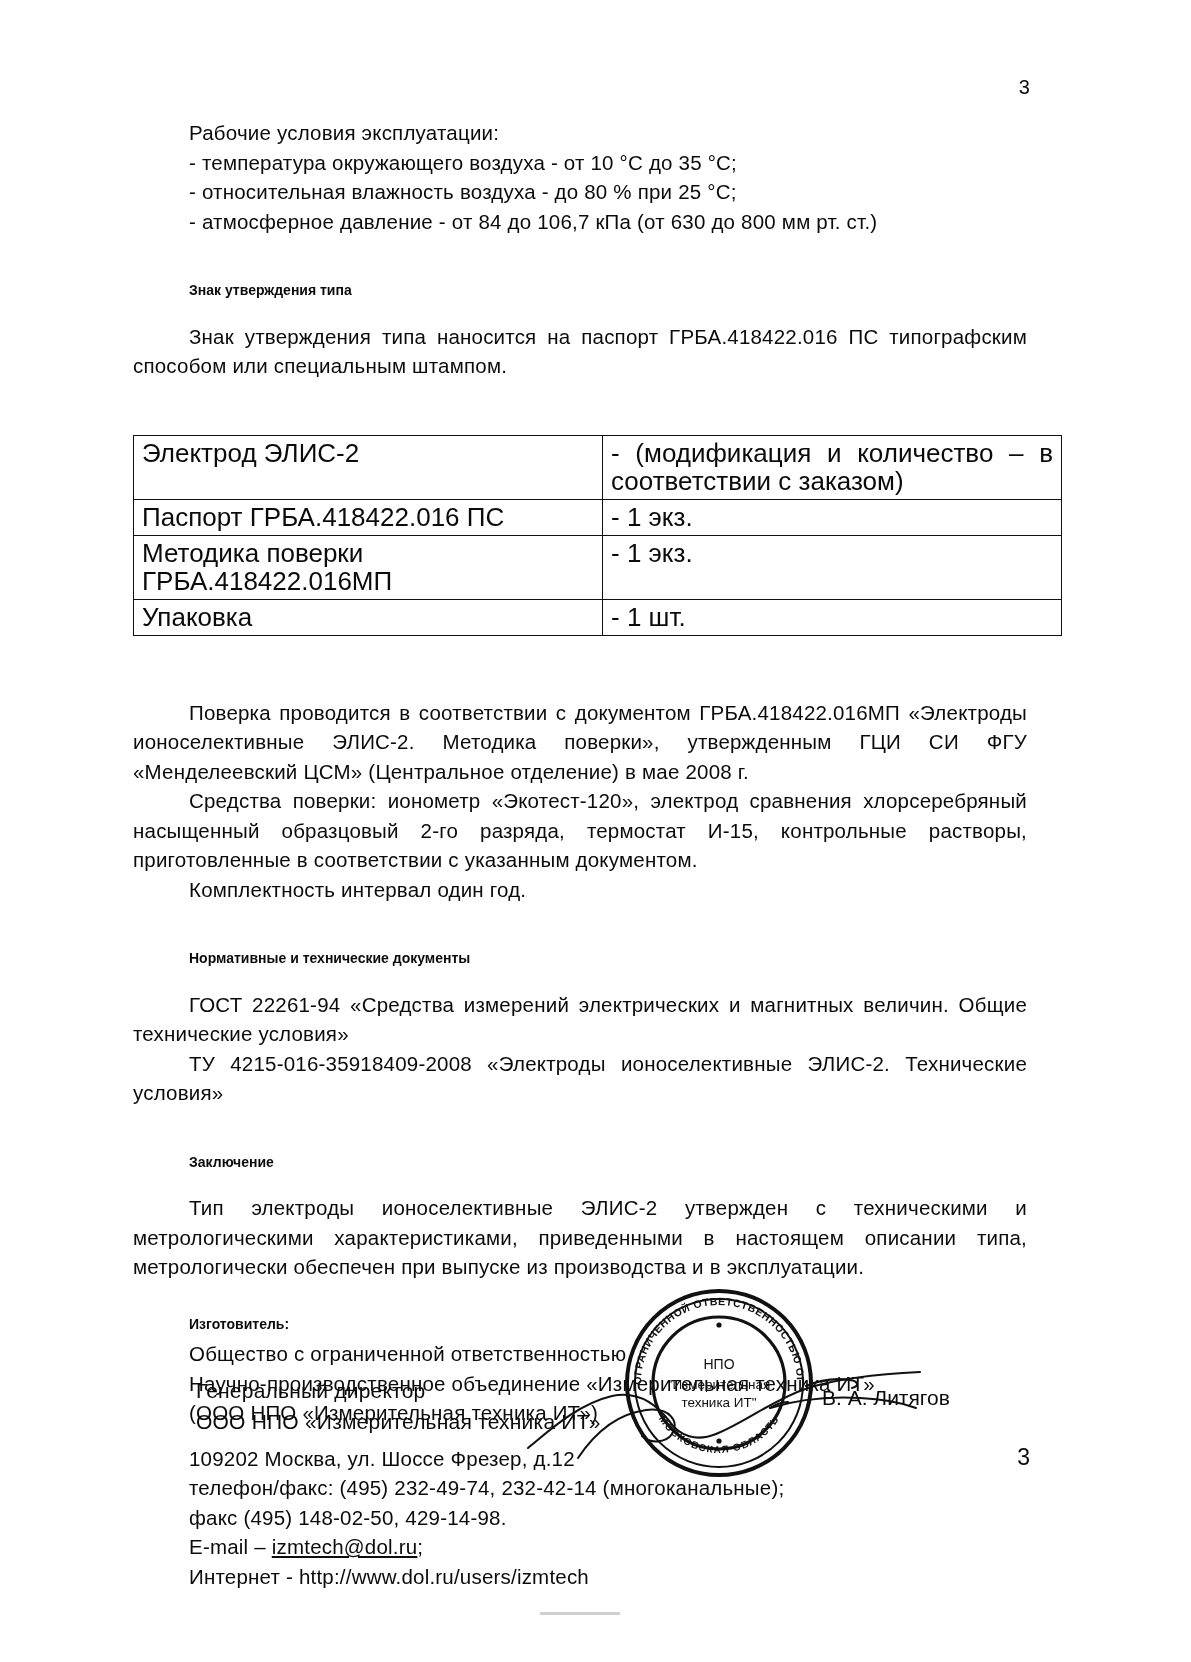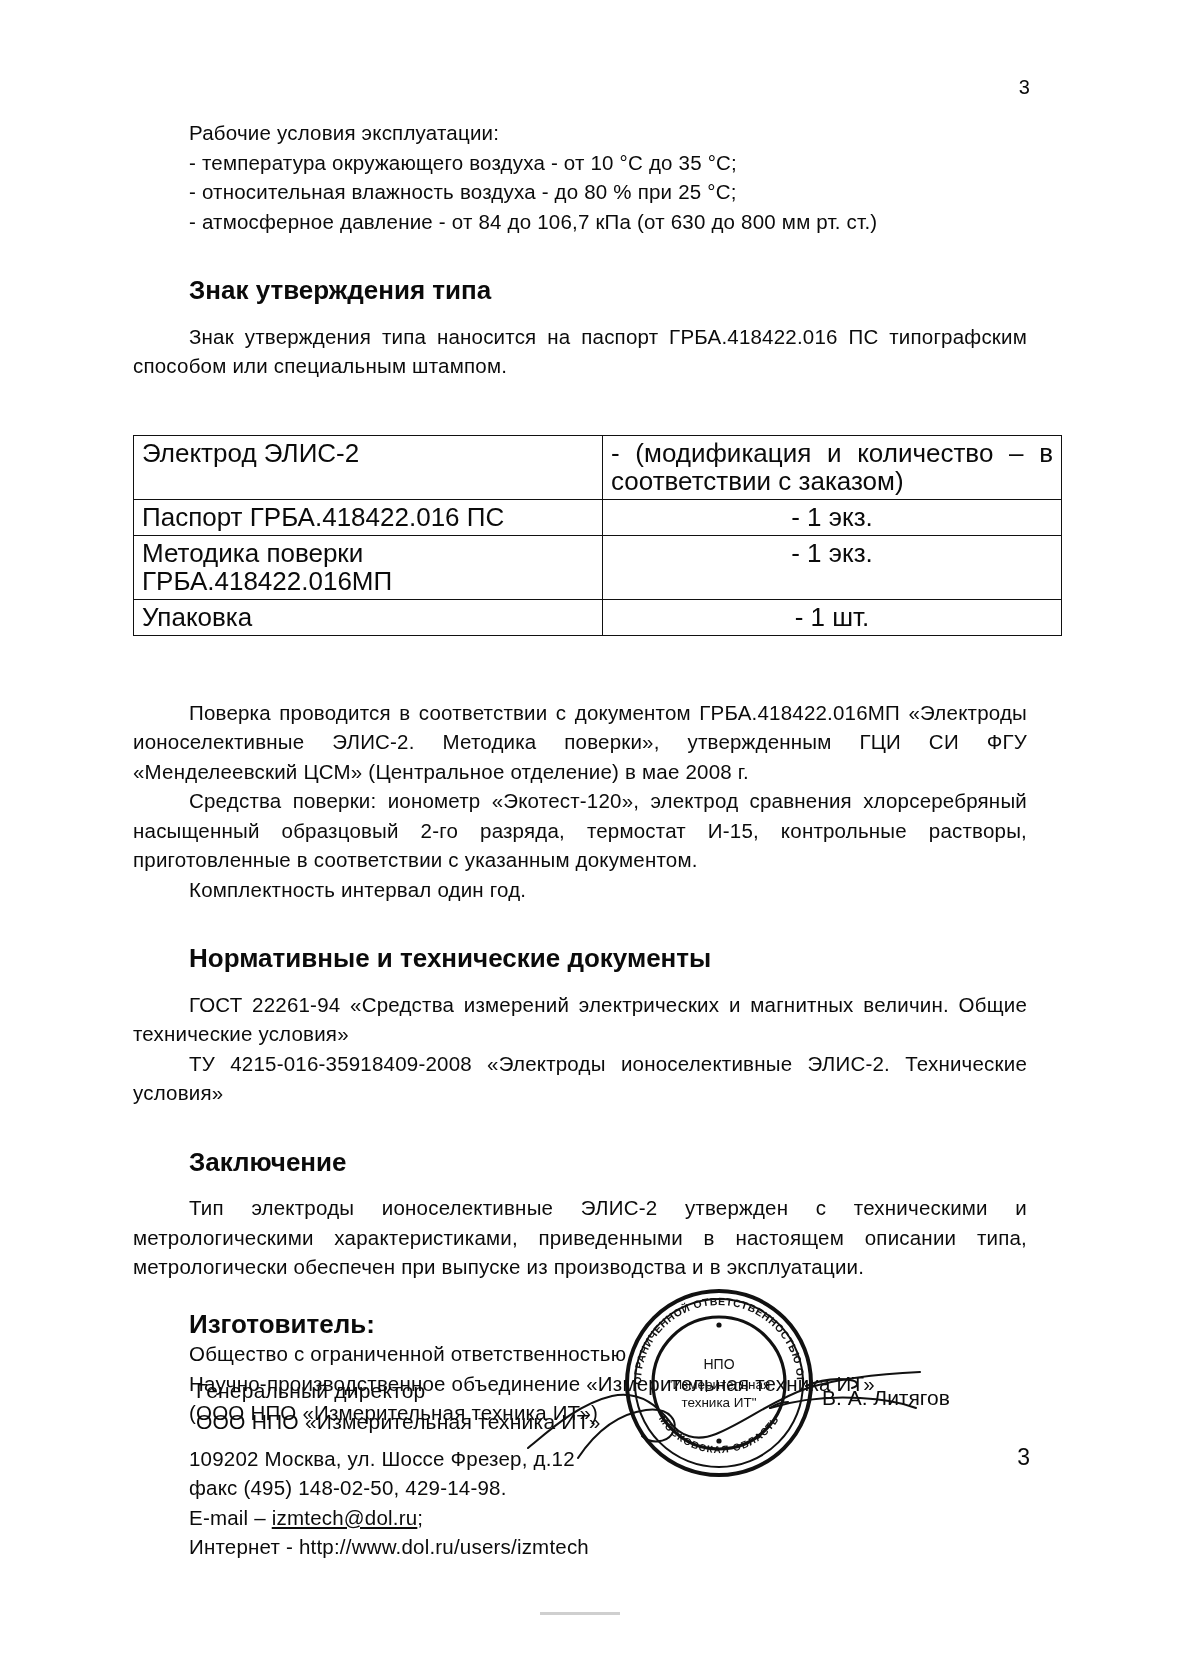--- a/index.html
+++ b/index.html
@@ -59,21 +59,21 @@
   }
   .just {
     text-align: justify;
     text-align-last: left;
   }
   .hang {
     padding-left: 56px;
   }
   .heading {
     font-weight: bold;
-    font-size: 26px;
+    font-size: 14px;
     line-height: 29.5px;
     padding-left: 56px;
   }
   .gap-sm { height: 16px; }
   .gap-md { height: 28px; }
   .gap-lg { height: 40px; }
   .gap-xl { height: 46px; }
 
   
   table.kit {
@@ -84,21 +84,21 @@
   }
   table.kit td {
     border: 1.6px solid #111;
     font-size: 26px;
     line-height: 28px;
     padding: 3px 8px 4px 8px;
     vertical-align: top;
   }
   td.kit-name { width: 452px; }
   td.kit-val  { width: 442px; }
-  td.kit-val.center { text-align: center; }
+  td.kit-val.center { }
   td.kit-val.justify {
     text-align: justify;
     text-align-last: left;
   }
 
   
   .sig-block {
     position: absolute;
     top: 1375px;
     left: 196px;
@@ -218,20 +218,21 @@
     <div class="gap-md"></div>
 
     <div class="heading">Изготовитель:</div>
     <div class="line hang">Общество с ограниченной ответственностью</div>
     <div class="line hang">Научно-производственное объединение «Измерительная техника ИТ»</div>
     <div class="line hang">(ООО НПО «Измерительная техника ИТ»)</div>
 
     <div class="gap-sm"></div>
 
     <div class="line hang">109202 Москва, ул. Шоссе Фрезер, д.12</div>
+    <div class="line hang">телефон/факс: (495) 232-49-74, 232-42-14 (многоканальные);</div>
     <div class="line hang">факс (495) 148-02-50, 429-14-98.</div>
     <div class="line hang"><span>E-mail – </span><a class="plain-link" href="#">izmtech@dol.ru</a><span>;</span></div>
     <div class="line hang"><span>Интернет - </span><span>http://www.dol.ru/users/izmtech</span></div>
 
   </div>
 
   <div class="sig-block">
     <div class="line">Генеральный директор</div>
     <div class="line">ООО НПО «Измерительная техника ИТ»</div>
   </div>

